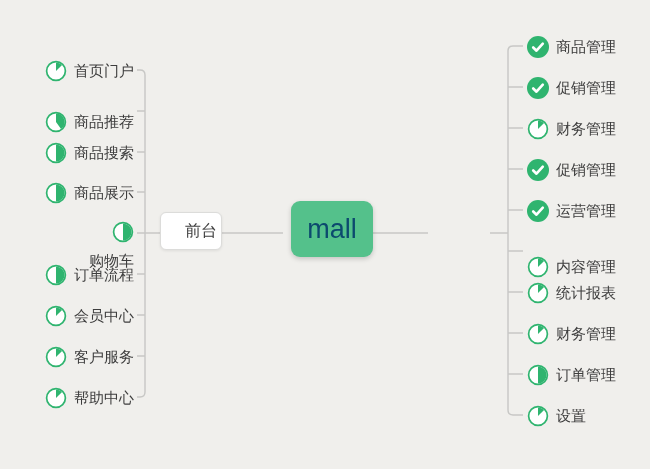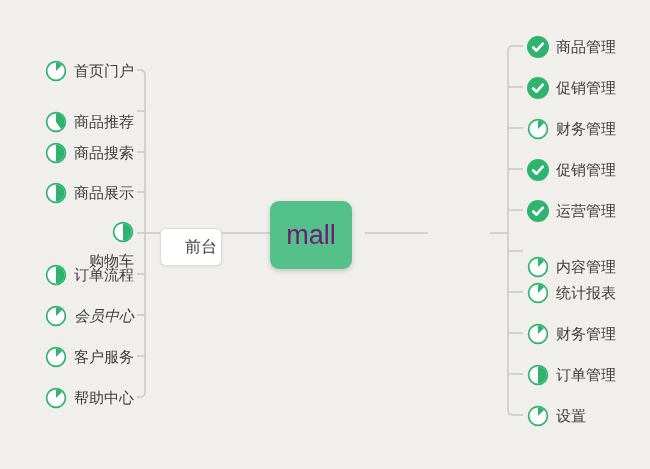--- a/index.html
+++ b/index.html
@@ -5,25 +5,25 @@
   :root{
     --bg:#f0efec; --line:#c7c7c5; --node-green:#54c18b; --icon-green:#2fb46f;
     --text:#3d3d3d; --box-border:#dcdcda;
   }
   *{box-sizing:border-box;}
   html,body{margin:0;padding:0;}
   body{background:var(--bg);font-family:"Liberation Sans","DejaVu Sans",sans-serif;}
   .canvas{position:relative;width:650px;height:469px;background:var(--bg);overflow:hidden;}
   #connectors{position:absolute;left:0;top:0;z-index:0;}
   .node{position:absolute;display:flex;align-items:center;justify-content:center;z-index:2;cursor:default;}
-  .root{left:270px;top:201px;width:82px;height:68px;background:var(--node-green);
-        border-radius:9px;color:#701a75;font-size:27px;box-shadow:0 2px 5px rgba(0,0,0,.18);}
+  .root{left:291px;top:201px;width:82px;height:56px;background:var(--node-green);
+        border-radius:9px;color:#0c4a6e;font-size:27px;box-shadow:0 2px 5px rgba(0,0,0,.18);}
   .branch{width:62px;height:38px;background:#fff;border:1px solid var(--box-border);
         border-radius:6px;color:var(--text);font-size:16px;box-shadow:0 1px 3px rgba(0,0,0,.08);}
-  #branch-left{left:160px;top:228px;padding-left:20px;}
+  #branch-left{left:160px;top:212px;padding-left:20px;}
   #branch-right{left:428px;top:214px;}
   .item{position:absolute;display:flex;align-items:flex-end;gap:7px;height:24px;z-index:1;white-space:nowrap;}
   .item .icon{display:inline-flex;width:22px;height:22px;align-items:center;justify-content:center;flex:0 0 auto;}
   .item .label{font-size:15px;color:var(--text);line-height:22px;}
 </style>
 </head>
 <body>
 
 <div class="canvas">
   <svg id="connectors" width="650" height="469">
@@ -80,21 +80,21 @@
     </div>
     <div class="item" style="top: 262px; right: 516px;">
       <span class="icon">
         <svg width="22" height="22" viewBox="0 0 22 22">
           <circle cx="11" cy="11" r="9.4" fill="#fff" stroke="#2fb46f" stroke-width="1.7"></circle>
           <path d="M11 11 L11 2.4000000000000004 A8.6 8.6 0 0 1 11.00 19.60 Z" fill="#2fb46f"></path>
         </svg>
       </span>
       <span class="label">订单流程</span>
     </div>
-    <div class="item" style="top: 303px; right: 516px; font-style: italic;">
+    <div class="item" style="top: 303px; right: 516px;">
       <span class="icon">
         <svg width="22" height="22" viewBox="0 0 22 22">
           <circle cx="11" cy="11" r="9.4" fill="#fff" stroke="#2fb46f" stroke-width="1.7"></circle>
           <path d="M11 11 L11 2.4000000000000004 A8.6 8.6 0 0 1 17.08 4.92 Z" fill="#2fb46f"></path>
         </svg>
       </span>
       <span class="label">会员中心</span>
     </div>
     <div class="item" style="top: 344px; right: 516px;">
       <span class="icon">

